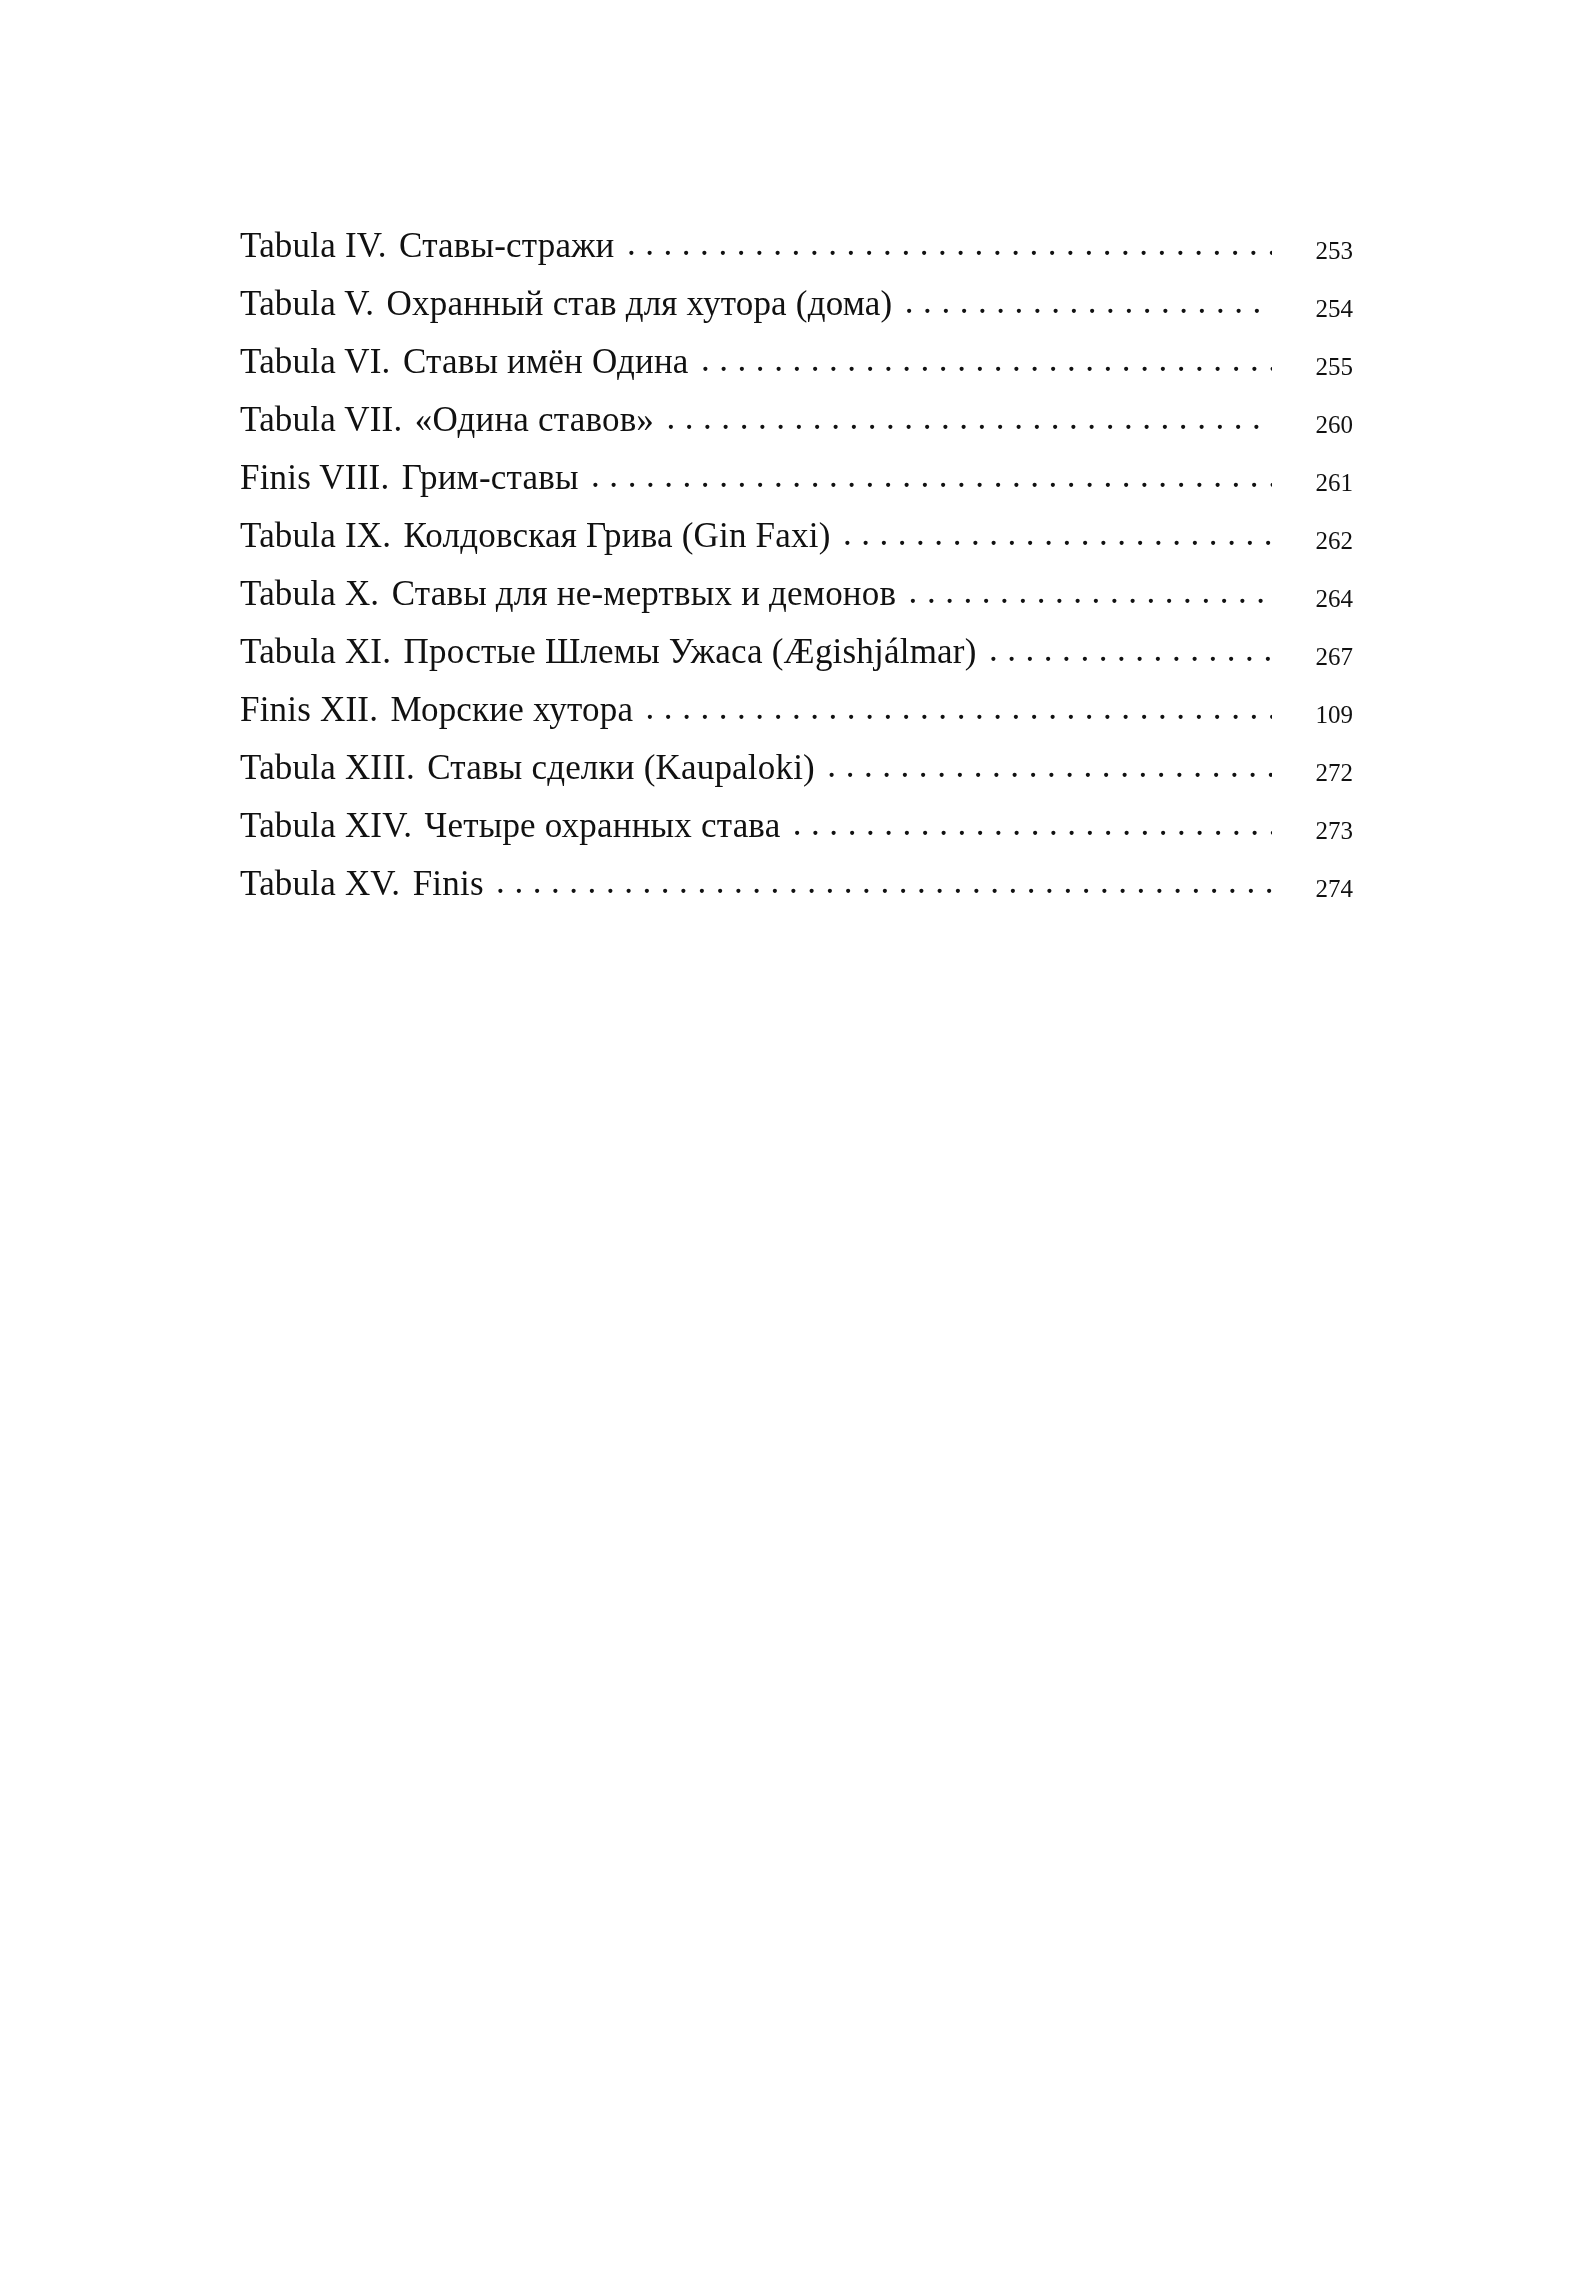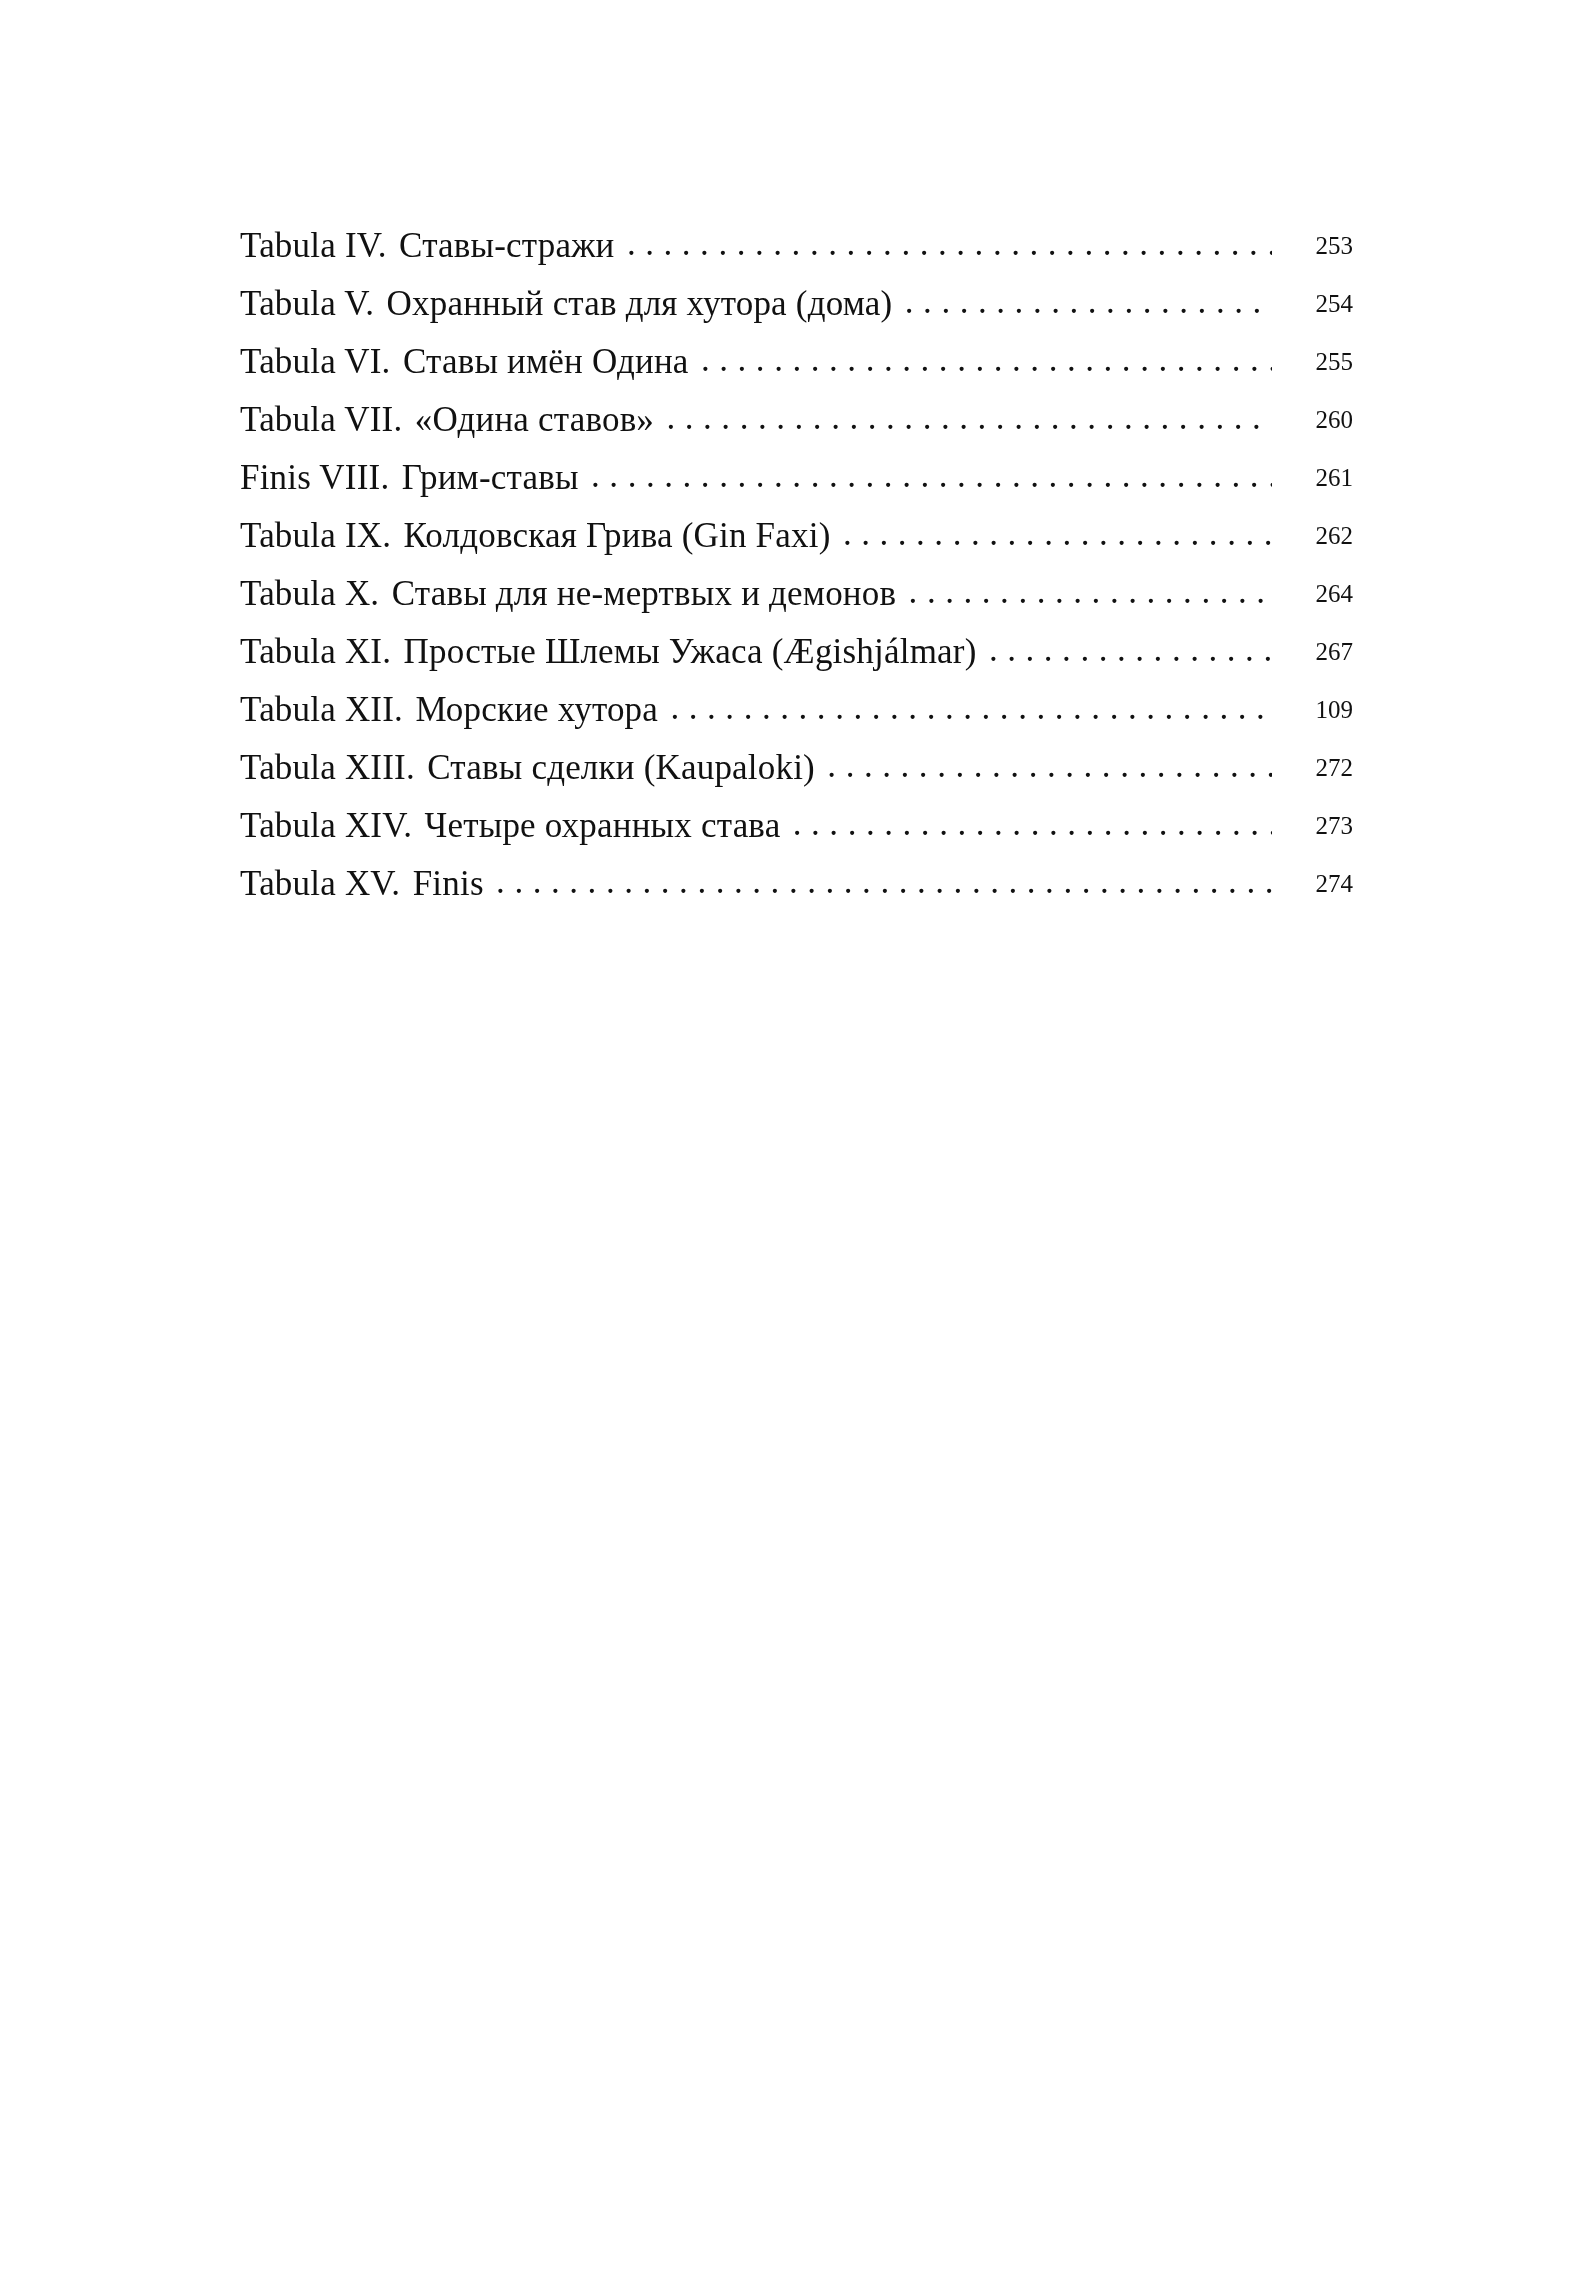--- a/index.html
+++ b/index.html
@@ -24,21 +24,21 @@
     background: #ffffff;
   }
   .toc {
     position: absolute;
     left: 240px;
     top: 228px;
     width: 1113px;
   }
   .toc-entry {
     display: flex;
-    align-items: center;
+    align-items: flex-end;
     font-size: 35px;
     line-height: 1.0;
     margin-bottom: 23px;
     white-space: nowrap;
   }
   .toc-label {
     flex: 0 0 auto;
     letter-spacing: 0.2px;
   }
   .toc-title {
@@ -117,21 +117,21 @@
         <span class="toc-leader"></span>
         <span class="toc-page">264</span>
       </div>
       <div class="toc-entry">
         <span class="toc-label">Tabula XI.</span>
         <span class="toc-title">Простые Шлемы Ужаса (Ægishjálmar)</span>
         <span class="toc-leader"></span>
         <span class="toc-page">267</span>
       </div>
       <div class="toc-entry">
-        <span class="toc-label">Tabula XII.</span>
+        <span class="toc-label">Finis XII.</span>
         <span class="toc-title">Морские хутора</span>
         <span class="toc-leader"></span>
         <span class="toc-page">109</span>
       </div>
       <div class="toc-entry">
         <span class="toc-label">Tabula XIII.</span>
         <span class="toc-title">Ставы сделки (Kaupaloki)</span>
         <span class="toc-leader"></span>
         <span class="toc-page">272</span>
       </div>

